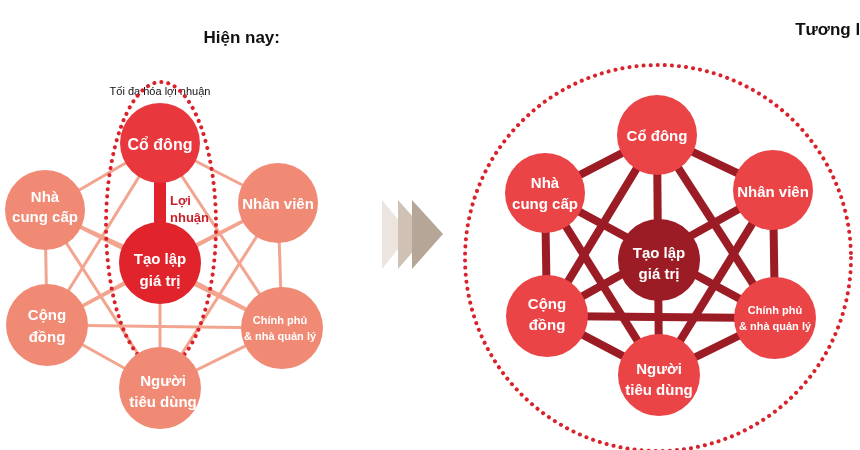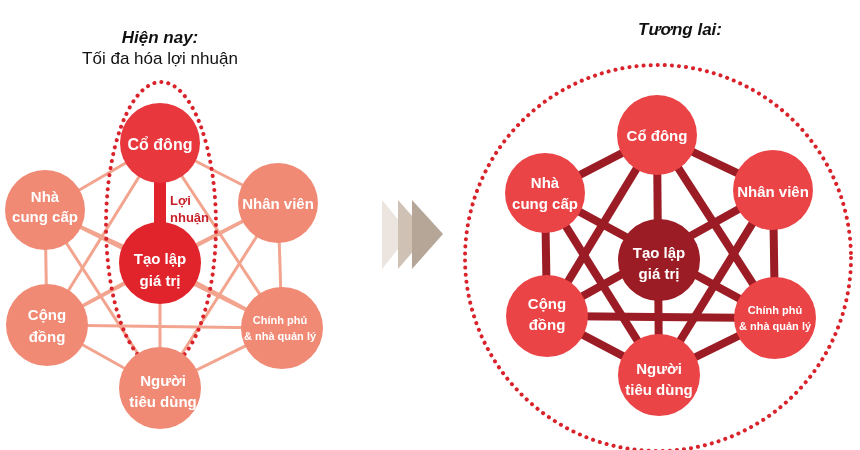--- a/index.html
+++ b/index.html
@@ -1,19 +1,19 @@
 <!DOCTYPE html>
 <html><head>
 <meta charset="utf-8">
 <style>
   html, body { margin:0; padding:0; background:#ffffff; }
   body { width:860px; height:450px; position:relative; overflow:hidden; font-family:"Liberation Sans", sans-serif; }
   .title { position:absolute; text-align:center; color:#111; }
-  .title .h { font-weight:bold; font-style:italic; font-size:17px; line-height:20px; display:block; }
-  .title .s { font-size:17px; line-height:22px; display:block; }
+  .title .h { font-weight:bold; font-size:17px; line-height:20px; display:block;text-align:right; }
+  .title .s { font-size:11px; line-height:22px; display:block;margin-top:32px; }
   svg { position:absolute; left:0; top:0; }
   .lbl { font-family:"Liberation Sans", sans-serif; font-weight:bold; fill:#ffffff; text-anchor:middle; }
 </style>
 </head>
 <body>
 
 <div class="title" style="left:40px; top:28px; width:240px;">
   <span class="h">Hiện nay:</span>
   <span class="s">Tối đa hóa lợi nhuận</span>
 </div>

